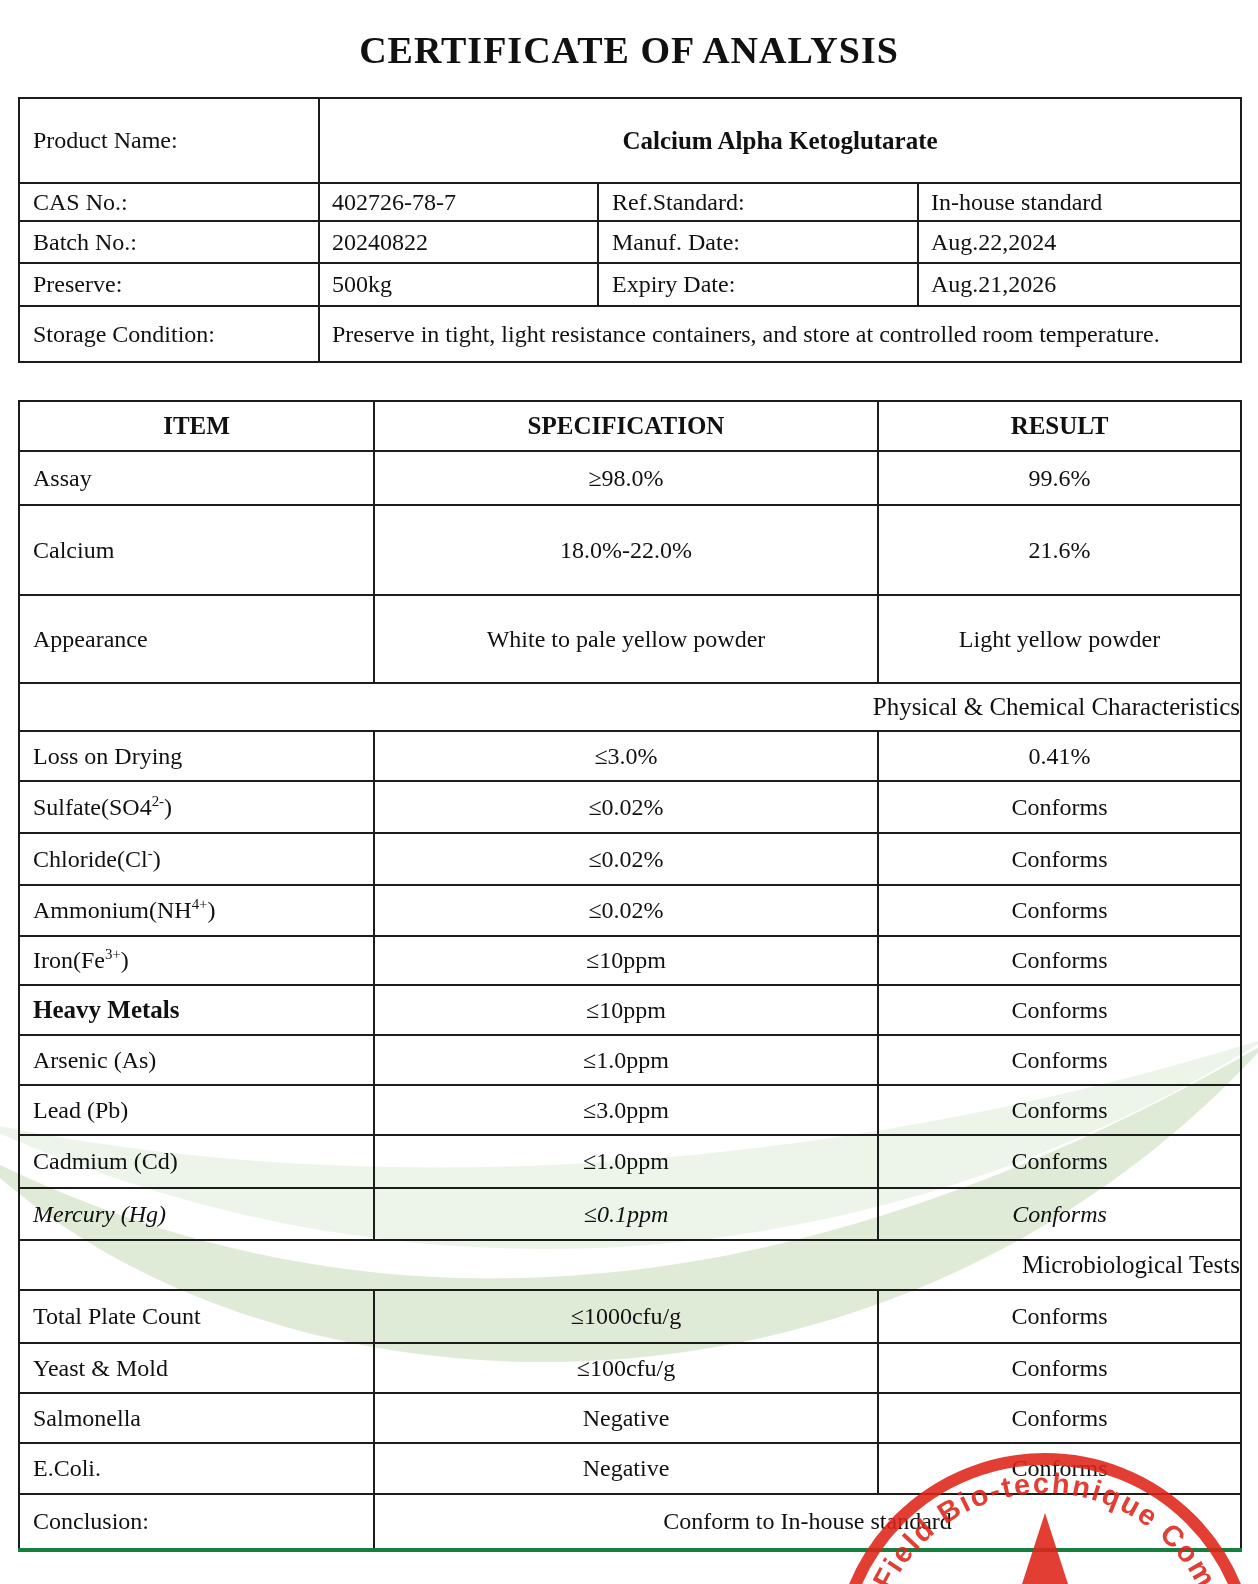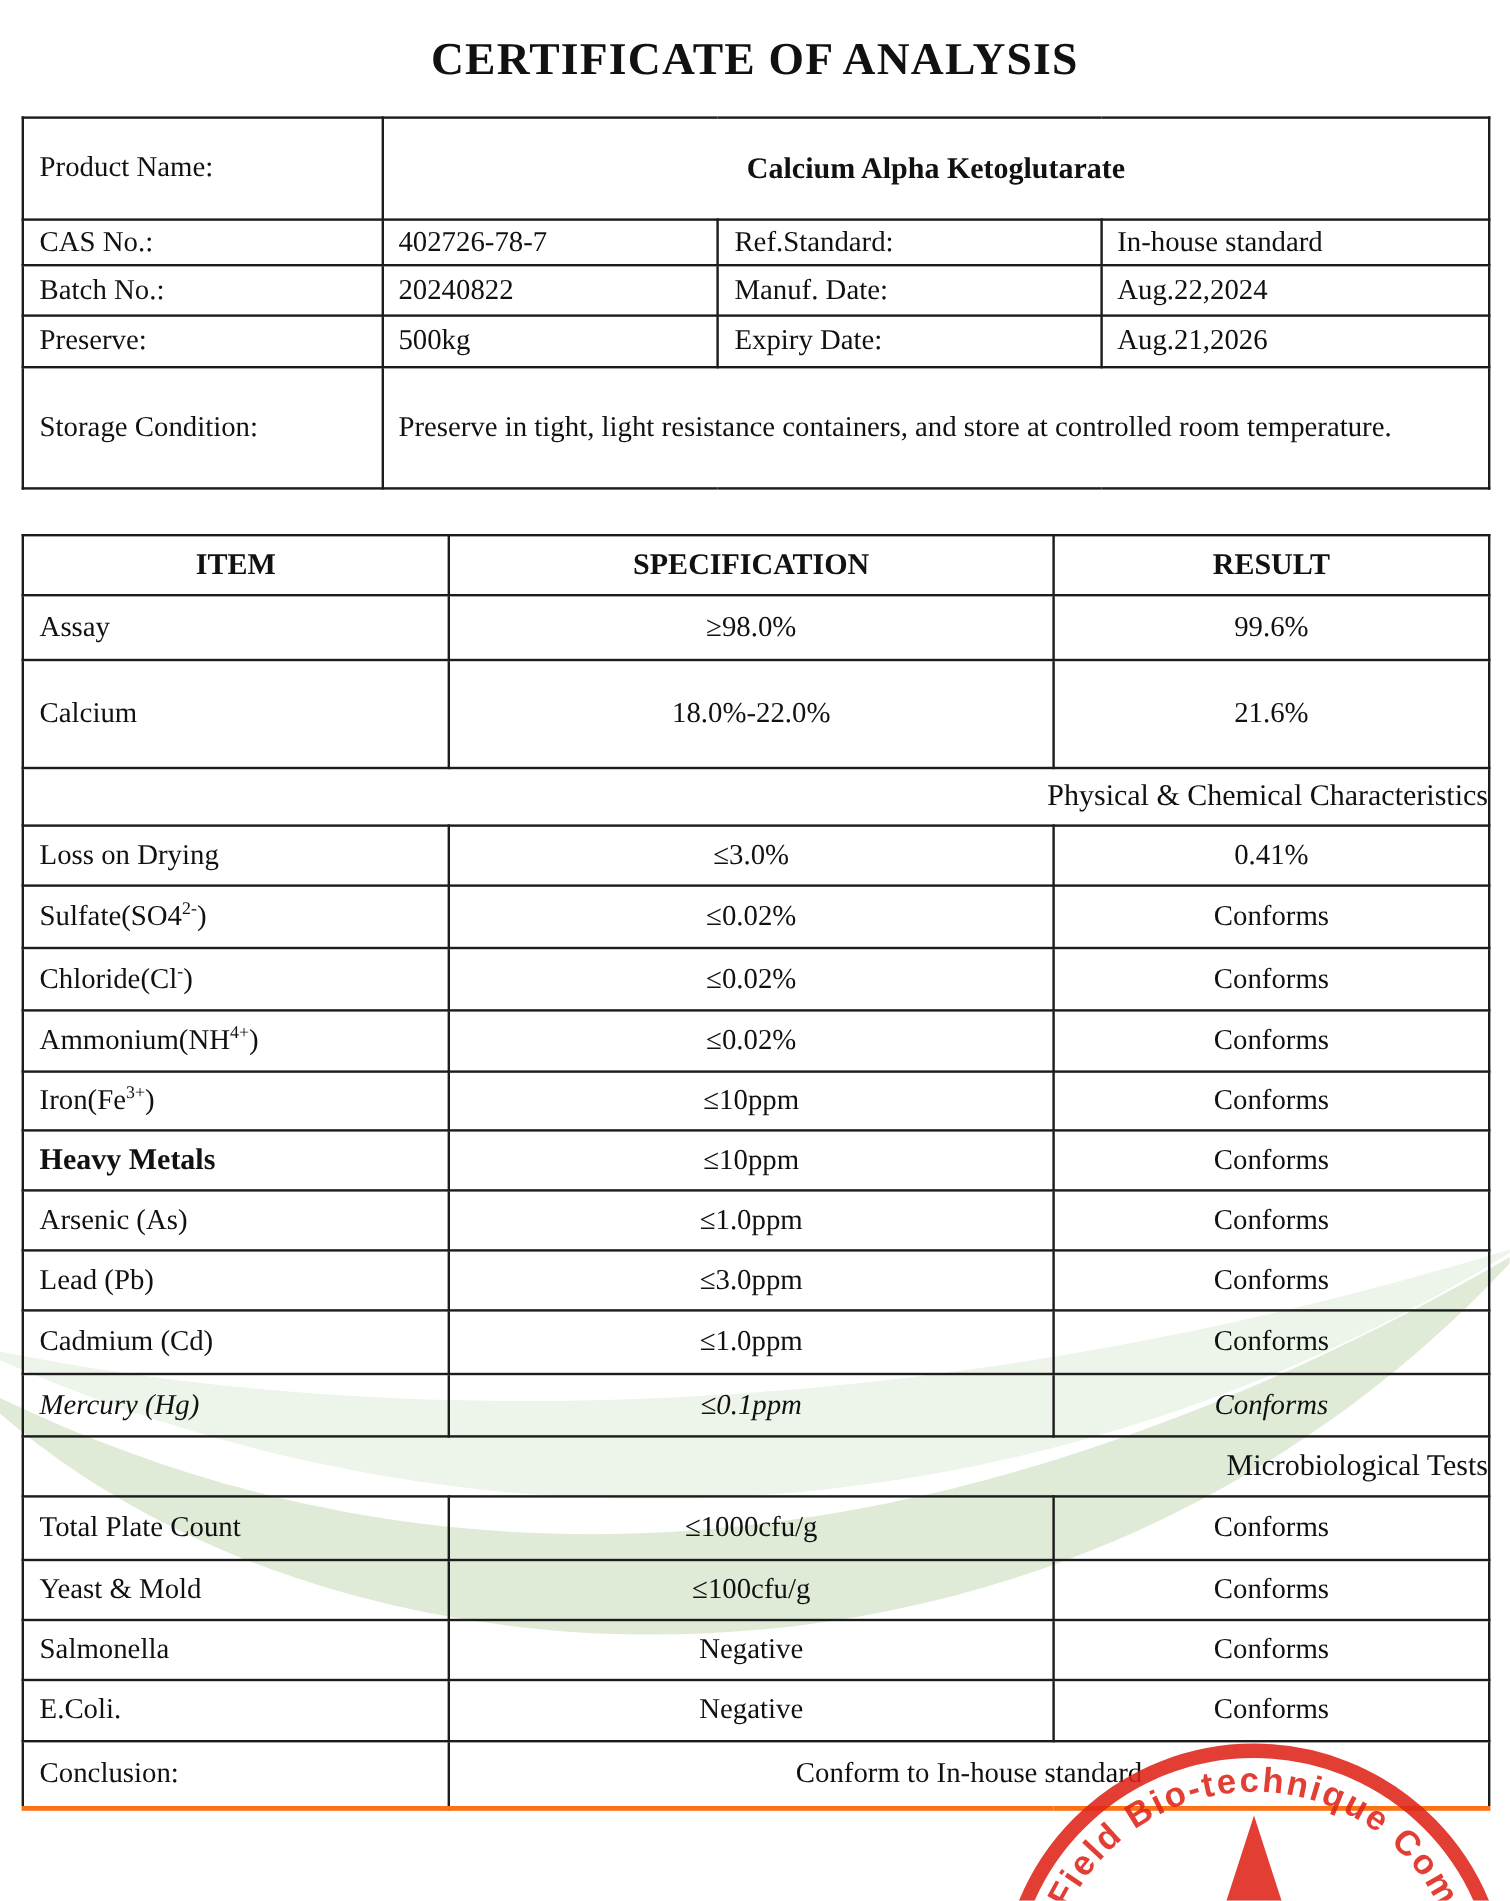--- a/index.html
+++ b/index.html
@@ -15,21 +15,21 @@
   }
   table{border-collapse:collapse;table-layout:fixed;margin-left:18px;width:1222px;background:transparent;}
   td,th{
     border:2px solid #1c1c1c;font-size:24px;font-weight:normal;
     padding:0;vertical-align:middle;background:transparent;
   }
   .info-table{margin-top:24px;}
   .info-table td{padding-left:12px;text-align:left;}
   .info-table .lbl{padding-left:13px;}
   .product-value{text-align:center !important;font-weight:bold;font-size:25px;padding-left:0 !important;}
-  .spec-table{margin-top:37px;border-bottom:4px solid #f97316;}
+  .spec-table{margin-top:37px;border-bottom:4px solid #15803d;}
   .spec-table th{font-weight:bold;text-align:center;height:48px;font-size:25px;}
   .item-cell{padding-left:13px;text-align:left;}
   .center-cell{text-align:center;}
   .section-cell{padding-left:13px;text-align:right;font-weight:normal;font-size:25px;margin-top:18px;}
   .bold-row .item-cell{font-weight:bold;font-size:25px;}
   sup{font-size:0.62em;line-height:0;}
   .stamp-text{
     font-family:"Liberation Sans","DejaVu Sans",sans-serif;
     font-weight:bold;font-size:29px;letter-spacing:2px;
   }
@@ -69,21 +69,21 @@
       <td>20240822</td>
       <td class="lbl">Manuf. Date:</td>
       <td>Aug.22,2024</td>
     </tr>
     <tr style="height:43px">
       <td class="lbl">Preserve:</td>
       <td>500kg</td>
       <td class="lbl">Expiry Date:</td>
       <td>Aug.21,2026</td>
     </tr>
-    <tr style="height:101px">
+    <tr style="height:56px">
       <td class="lbl">Storage Condition:</td>
       <td colspan="3">Preserve in tight, light resistance containers, and store at controlled room temperature.</td>
     </tr>
   </tbody>
     </table>
 
   <table class="spec-table">
     <colgroup>
         <col style="width:355px">
         <col style="width:504px">
@@ -100,20 +100,25 @@
         <tr style="height: 54px;">
           <td class="item-cell"><span>Assay</span></td>
           <td class="center-cell">≥98.0%</td>
           <td class="center-cell">99.6%</td>
         </tr>
         <tr style="height: 90px;">
           <td class="item-cell"><span>Calcium</span></td>
           <td class="center-cell">18.0%-22.0%</td>
           <td class="center-cell">21.6%</td>
         </tr>
+        <tr style="height: 88px;">
+          <td class="item-cell"><span>Appearance</span></td>
+          <td class="center-cell">White to pale yellow powder</td>
+          <td class="center-cell">Light yellow powder</td>
+        </tr>
         <tr style="height: 48px;">
           <td colspan="3" class="section-cell"><span>Physical &amp; Chemical Characteristics</span></td>
         </tr>
         <tr style="height: 50px;">
           <td class="item-cell"><span>Loss on Drying</span></td>
           <td class="center-cell">≤3.0%</td>
           <td class="center-cell">0.41%</td>
         </tr>
         <tr style="height: 52px;">
           <td class="item-cell"><span>Sulfate(SO4</span><sup>2-</sup><span>)</span></td>

